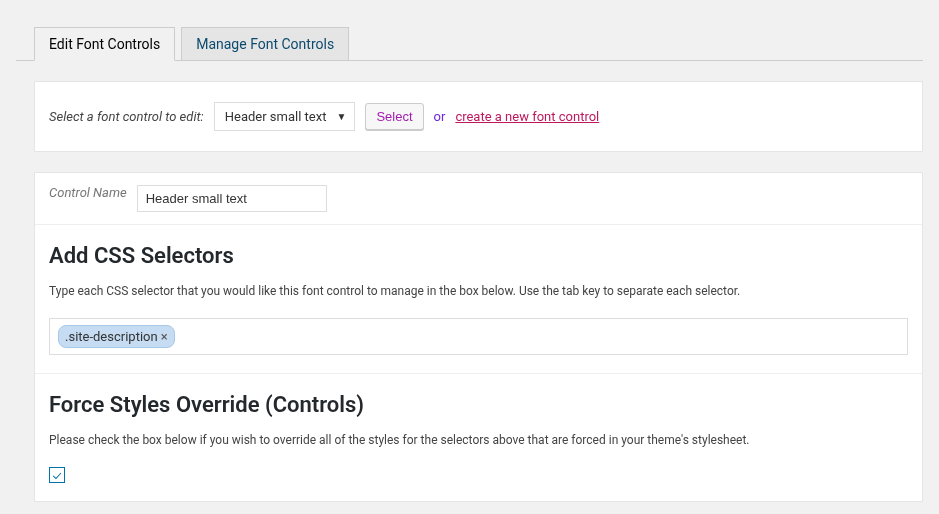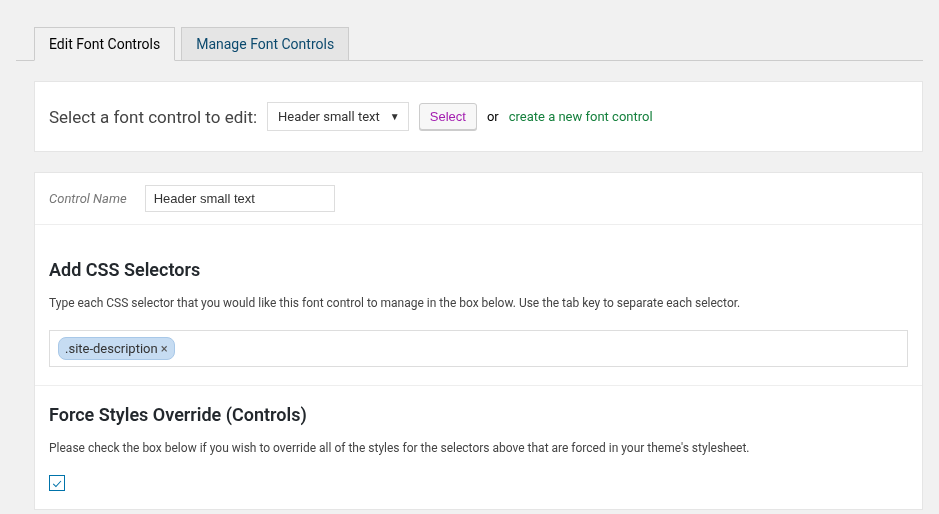--- a/index.html
+++ b/index.html
@@ -43,21 +43,22 @@
       background: #fff;
       border: 1px solid #e5e5e5;
       margin: 20px 0 0 18px;
       padding: 20px 14px;
       display: flex;
       align-items: center;
       gap: 10px;
     }
     .panel-label {
       color: #444;
-      font-size: 17px;
+      font-size: 13px;
+      font-style: italic;
     }
     .select-wrap {
       position: relative;
       display: inline-flex;
       align-items: center;
       border: 1px solid #ddd;
       background: #fff;
       padding: 6px 28px 6px 10px;
       font-size: 13px;
       color: #333;
@@ -73,60 +74,60 @@
       border: 1px solid #ccc;
       background: #f7f7f7;
       color: #a21caf;
       padding: 5px 10px;
       font-size: 13px;
       cursor: pointer;
       border-radius: 3px;
       box-shadow: 0 1px 0 #ccc;
     }
     .or-text {
-      color: #000000;
+      color: #6d28d9;
     }
     .link {
-      color: #15803d;
+      color: #be185d;
+      text-decoration: underline;
       cursor: pointer;
     }
     .section {
       background: #fff;
       border: 1px solid #e5e5e5;
       margin: 20px 0 0 18px;
     }
     .section-row {
       padding: 12px 14px;
       display: flex;
-      align-items: center;
-      gap: 18px;
+      align-items: flex-start;
+      gap: 10px;
       border-bottom: 1px solid #eee;
     }
     .control-name-label {
       color: #777;
       font-style: italic;
       font-size: 13px;
     }
     .text-input {
       border: 1px solid #ddd;
       padding: 5px 8px;
       font-size: 13px;
       color: #333;
       width: 190px;
       background: #fff;
     }
     .section-body {
       padding: 18px 14px;
     }
     .section-title {
-      font-size: 18px;
+      font-size: 22px;
       font-weight: 600;
       color: #23282d;
       margin-bottom: 16px;
-      margin-top: 16px;
     }
     .section-desc {
       font-size: 12px;
       color: #444;
       margin-bottom: 20px;
     }
     .tag-input {
       border: 1px solid #ddd;
       background: #fff;
       padding: 6px 8px;

